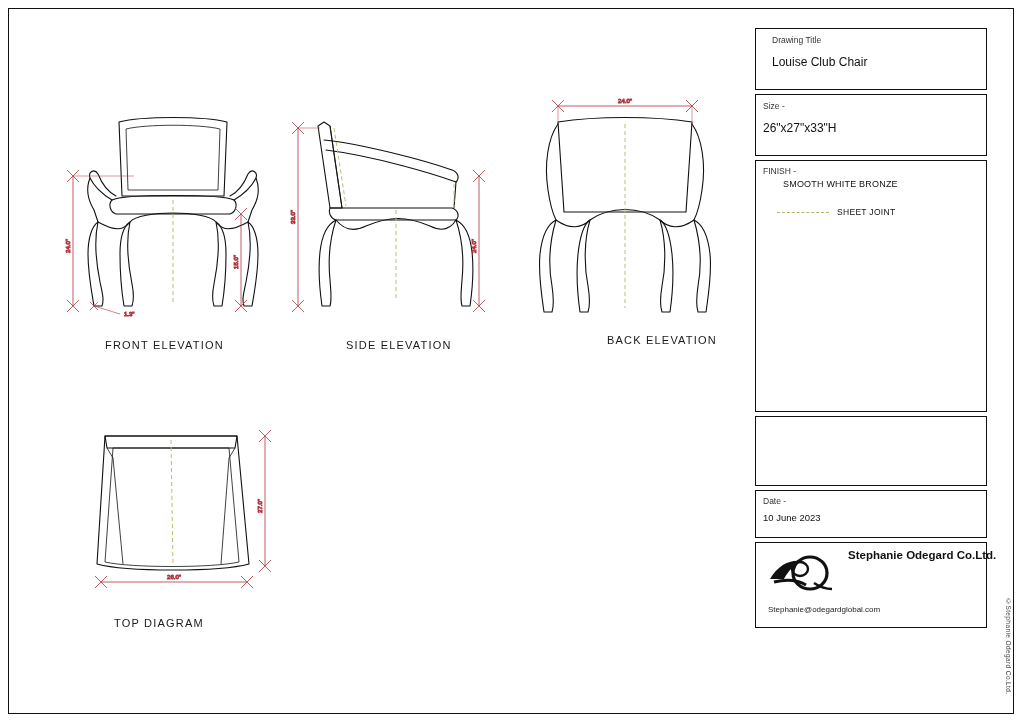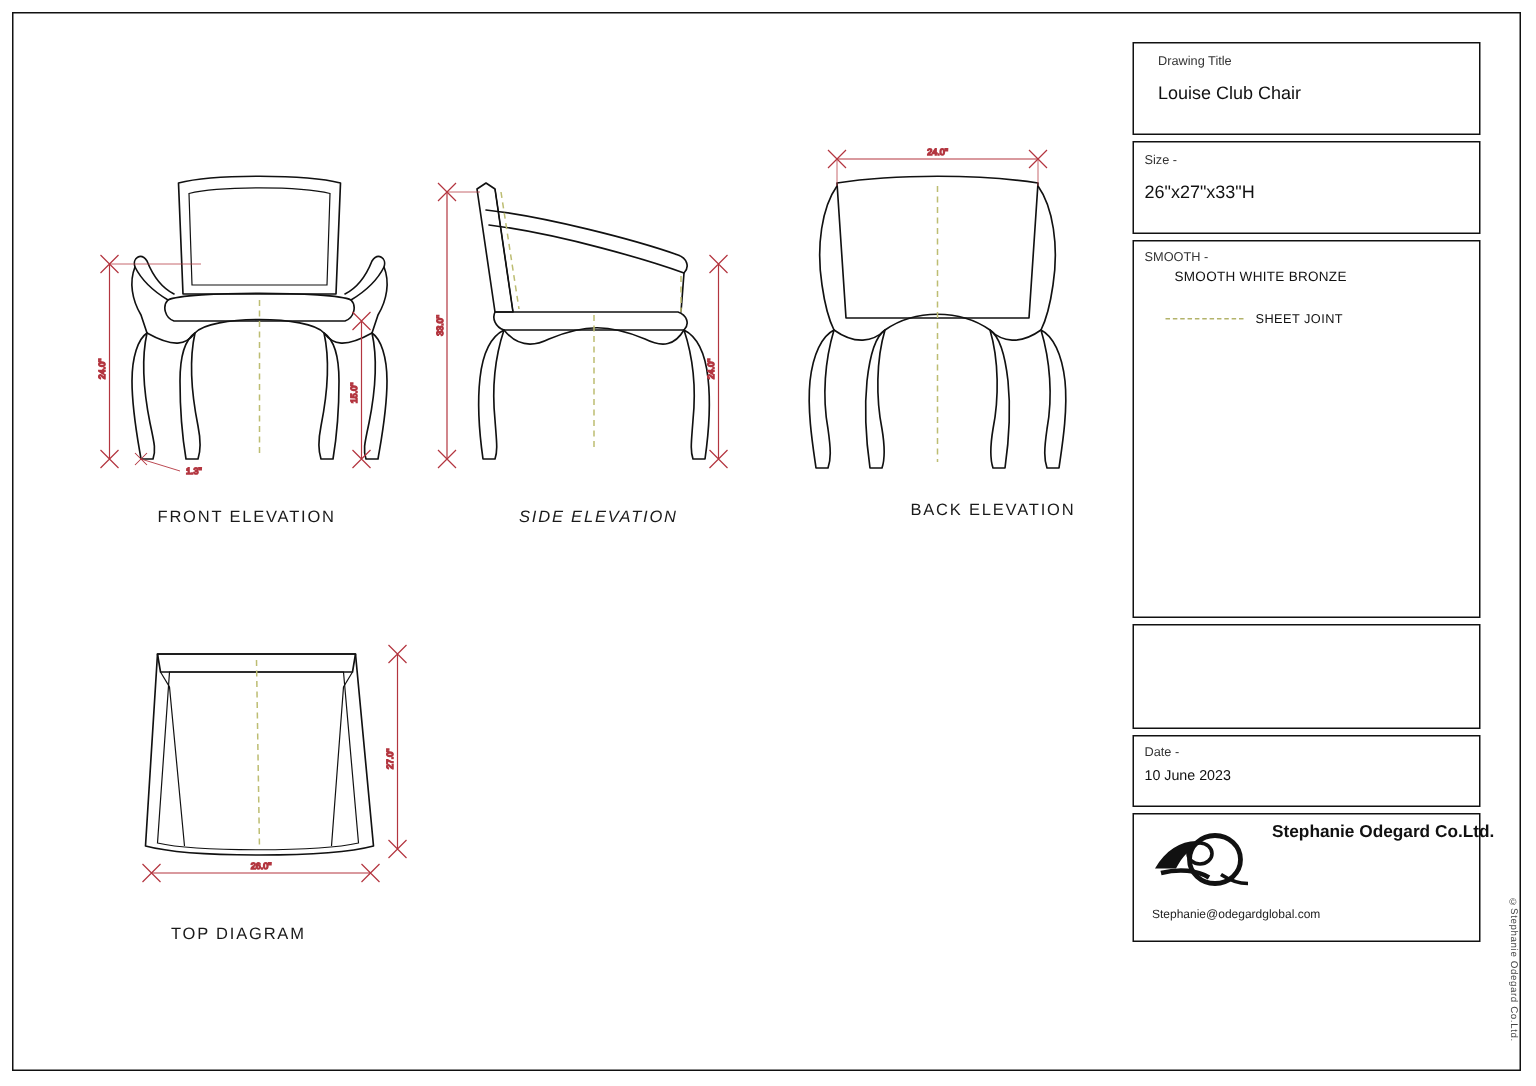--- a/index.html
+++ b/index.html
@@ -219,21 +219,21 @@
         </g>
 
         <g class="dim">
           <line x1="195" y1="72" x2="195" y2="202" stroke="#b3353f" stroke-width=".8"></line>
           <path d="M189,78 L201,66 M189,66 L201,78" stroke="#b3353f" stroke-width=".8" fill="none"></path>
           <path d="M189,208 L201,196 M189,196 L201,208" stroke="#b3353f" stroke-width=".8" fill="none"></path>
           <text class="dimtext" x="192" y="142" transform="rotate(-90 192 142)" text-anchor="middle">24.0"</text>
         </g>
       </svg>
     </div>
-    <div class="view-label" style="left:337px; top:330px;font-style:italic;">SIDE  ELEVATION</div>
+    <div class="view-label" style="left:337px; top:330px;">SIDE  ELEVATION</div>
 
     <div class="view" style="left:525px; top:85px; width:200px; height:225px;">
       <svg width="200" height="225" viewBox="0 0 200 225">
 
         <path class="outline" d="M24,28 L30,118 L152,118 L158,28 C120,22 62,22 24,28 Z"></path>
 
         <path class="outline" d="M24,30 C14,44 10,70 14,96 C16,110 18,118 22,126"></path>
         <path class="outline" d="M158,30 C168,44 172,70 168,96 C166,110 164,118 160,126"></path>
 
         <path class="outline" d="M22,126 C36,136 48,134 56,126 C76,112 106,112 126,126 C134,134 146,136 160,126"></path>
@@ -295,21 +295,21 @@
       <div class="tb-small">Drawing Title</div>
       <div class="tb-value">Louise Club Chair</div>
     </div>
 
     <div class="tb-cell cell-size">
       <div class="tb-small">Size -</div>
       <div class="tb-value">26"x27"x33"H</div>
     </div>
 
     <div class="tb-cell cell-finish">
-      <div class="finish-line1">SMOOTH -</div>
+      <div class="finish-line1">FINISH -</div>
       <div class="finish-line2">SMOOTH WHITE BRONZE</div>
       <div class="legend-row">
         <span class="legend-swatch"></span>
         <span class="legend-text">SHEET JOINT</span>
       </div>
     </div>
 
     <div class="tb-cell cell-blank"></div>
 
     <div class="tb-cell cell-date">

